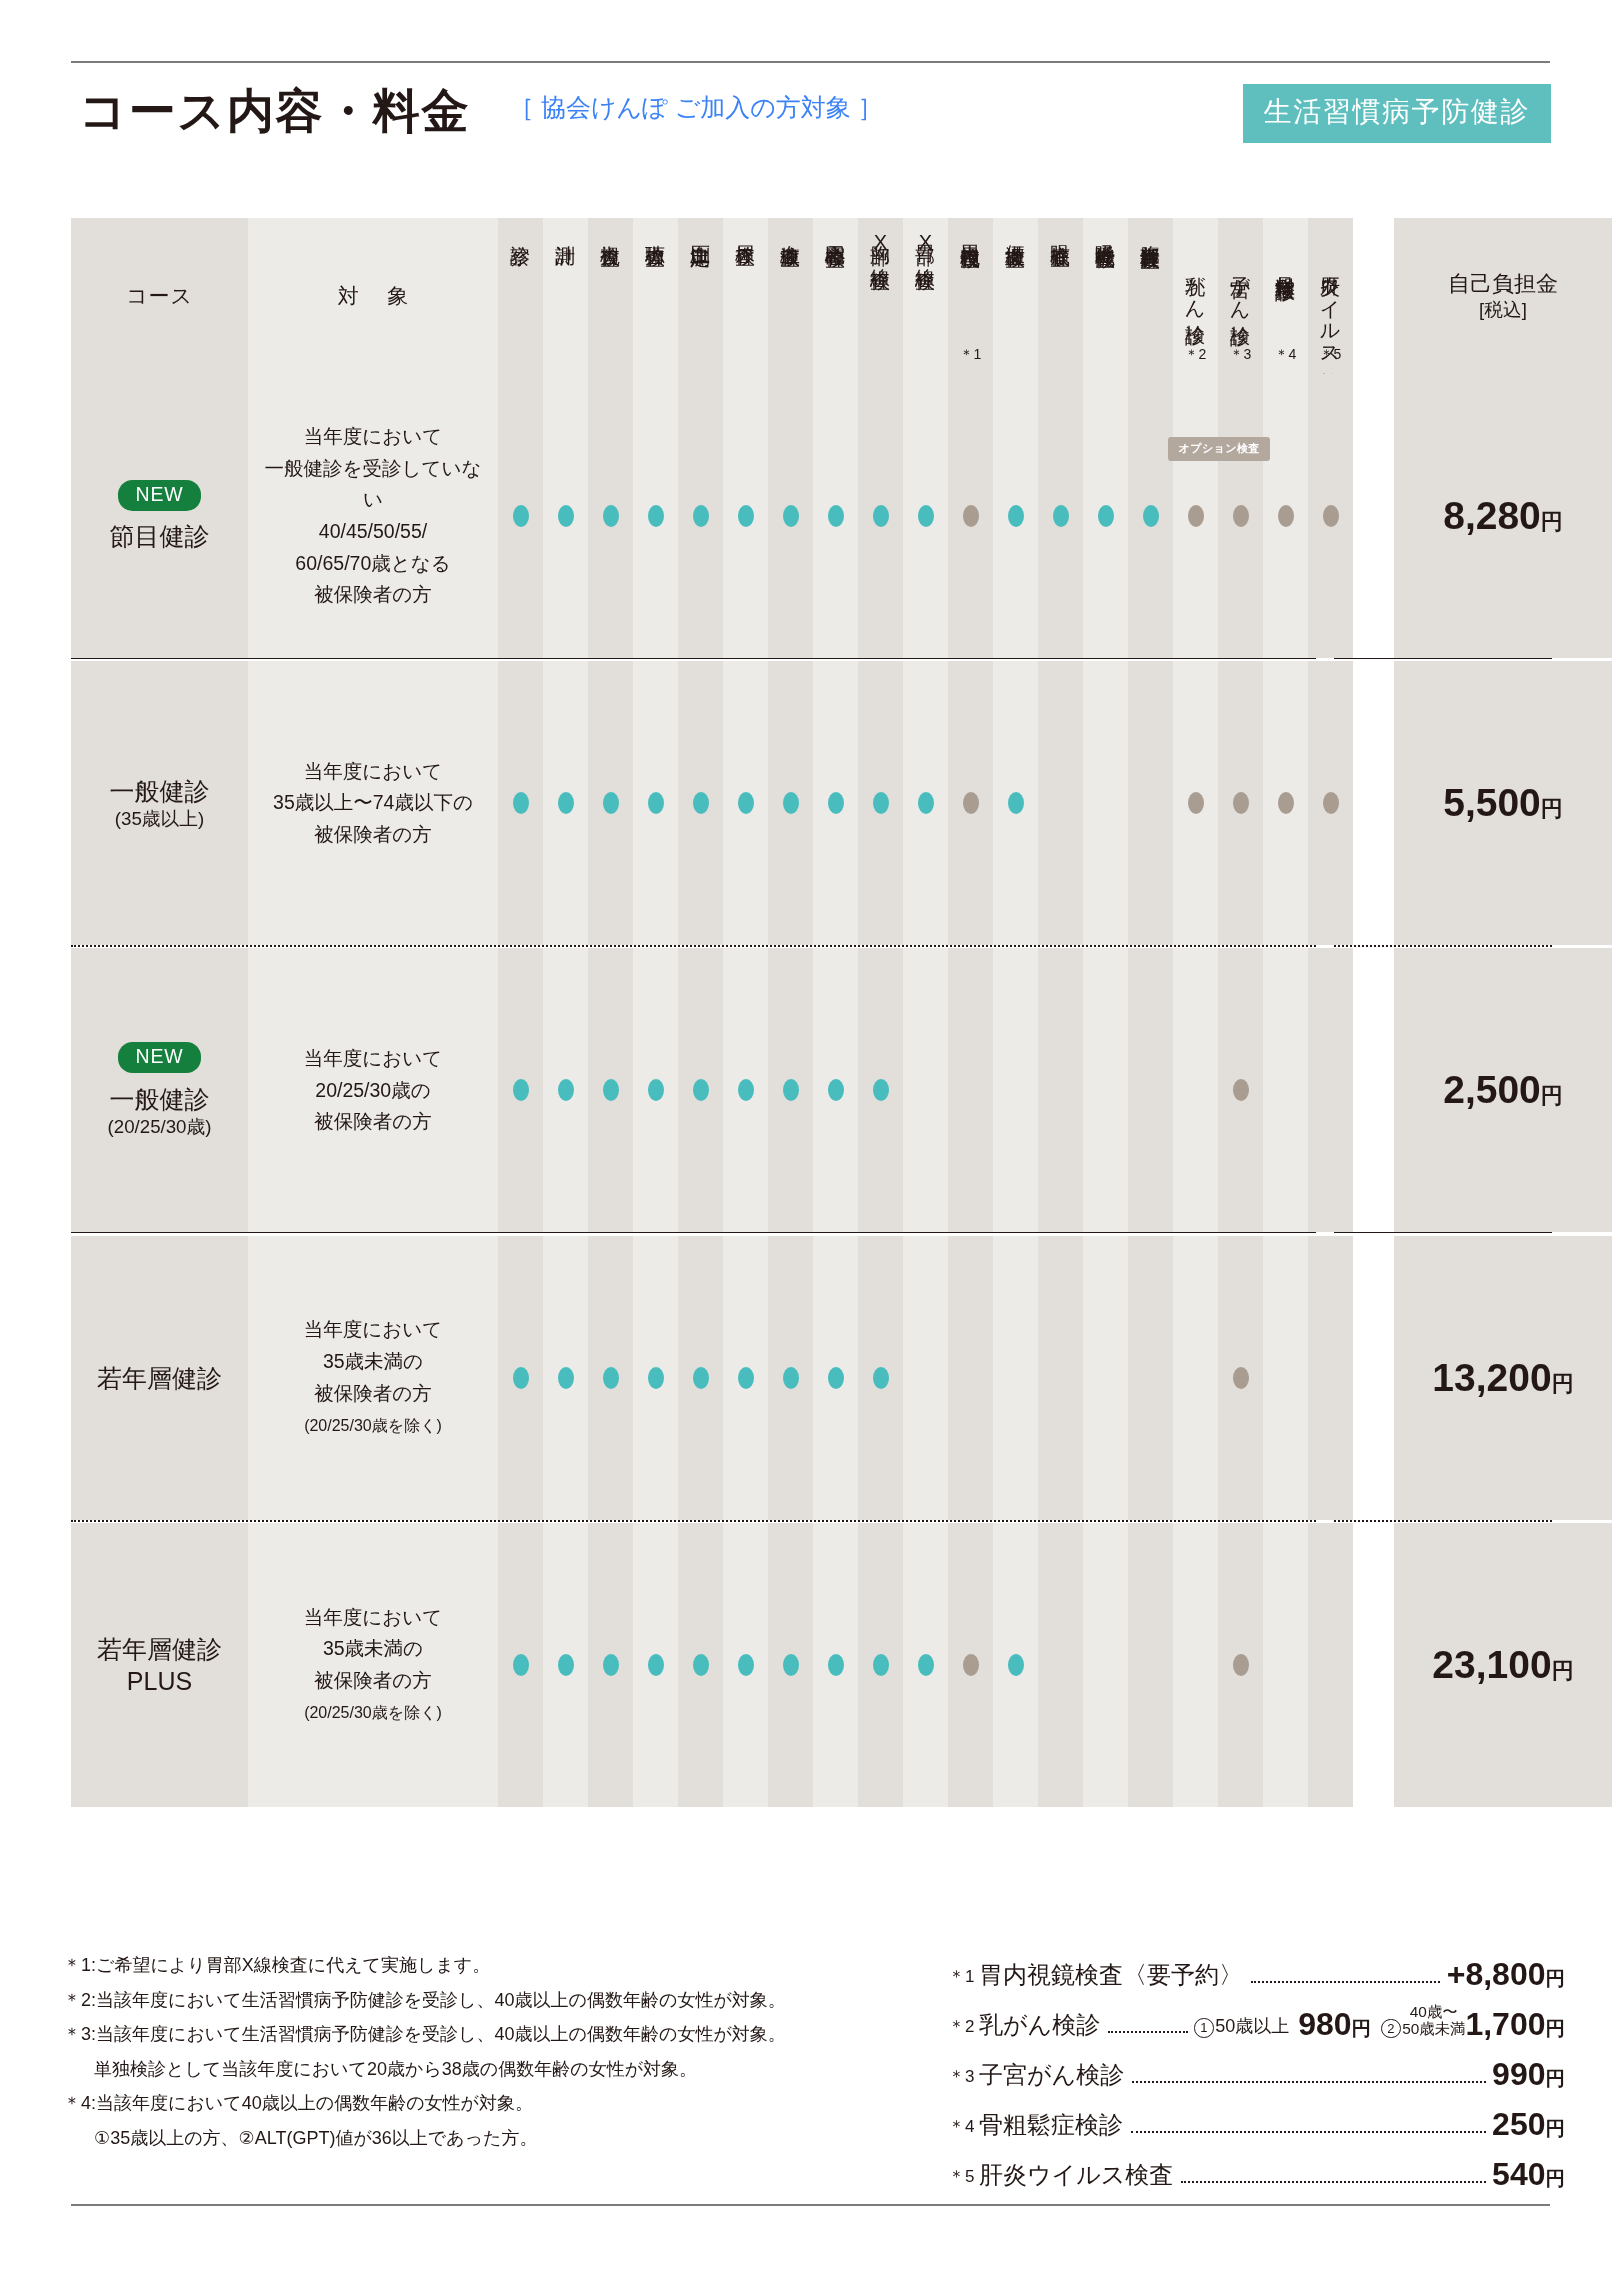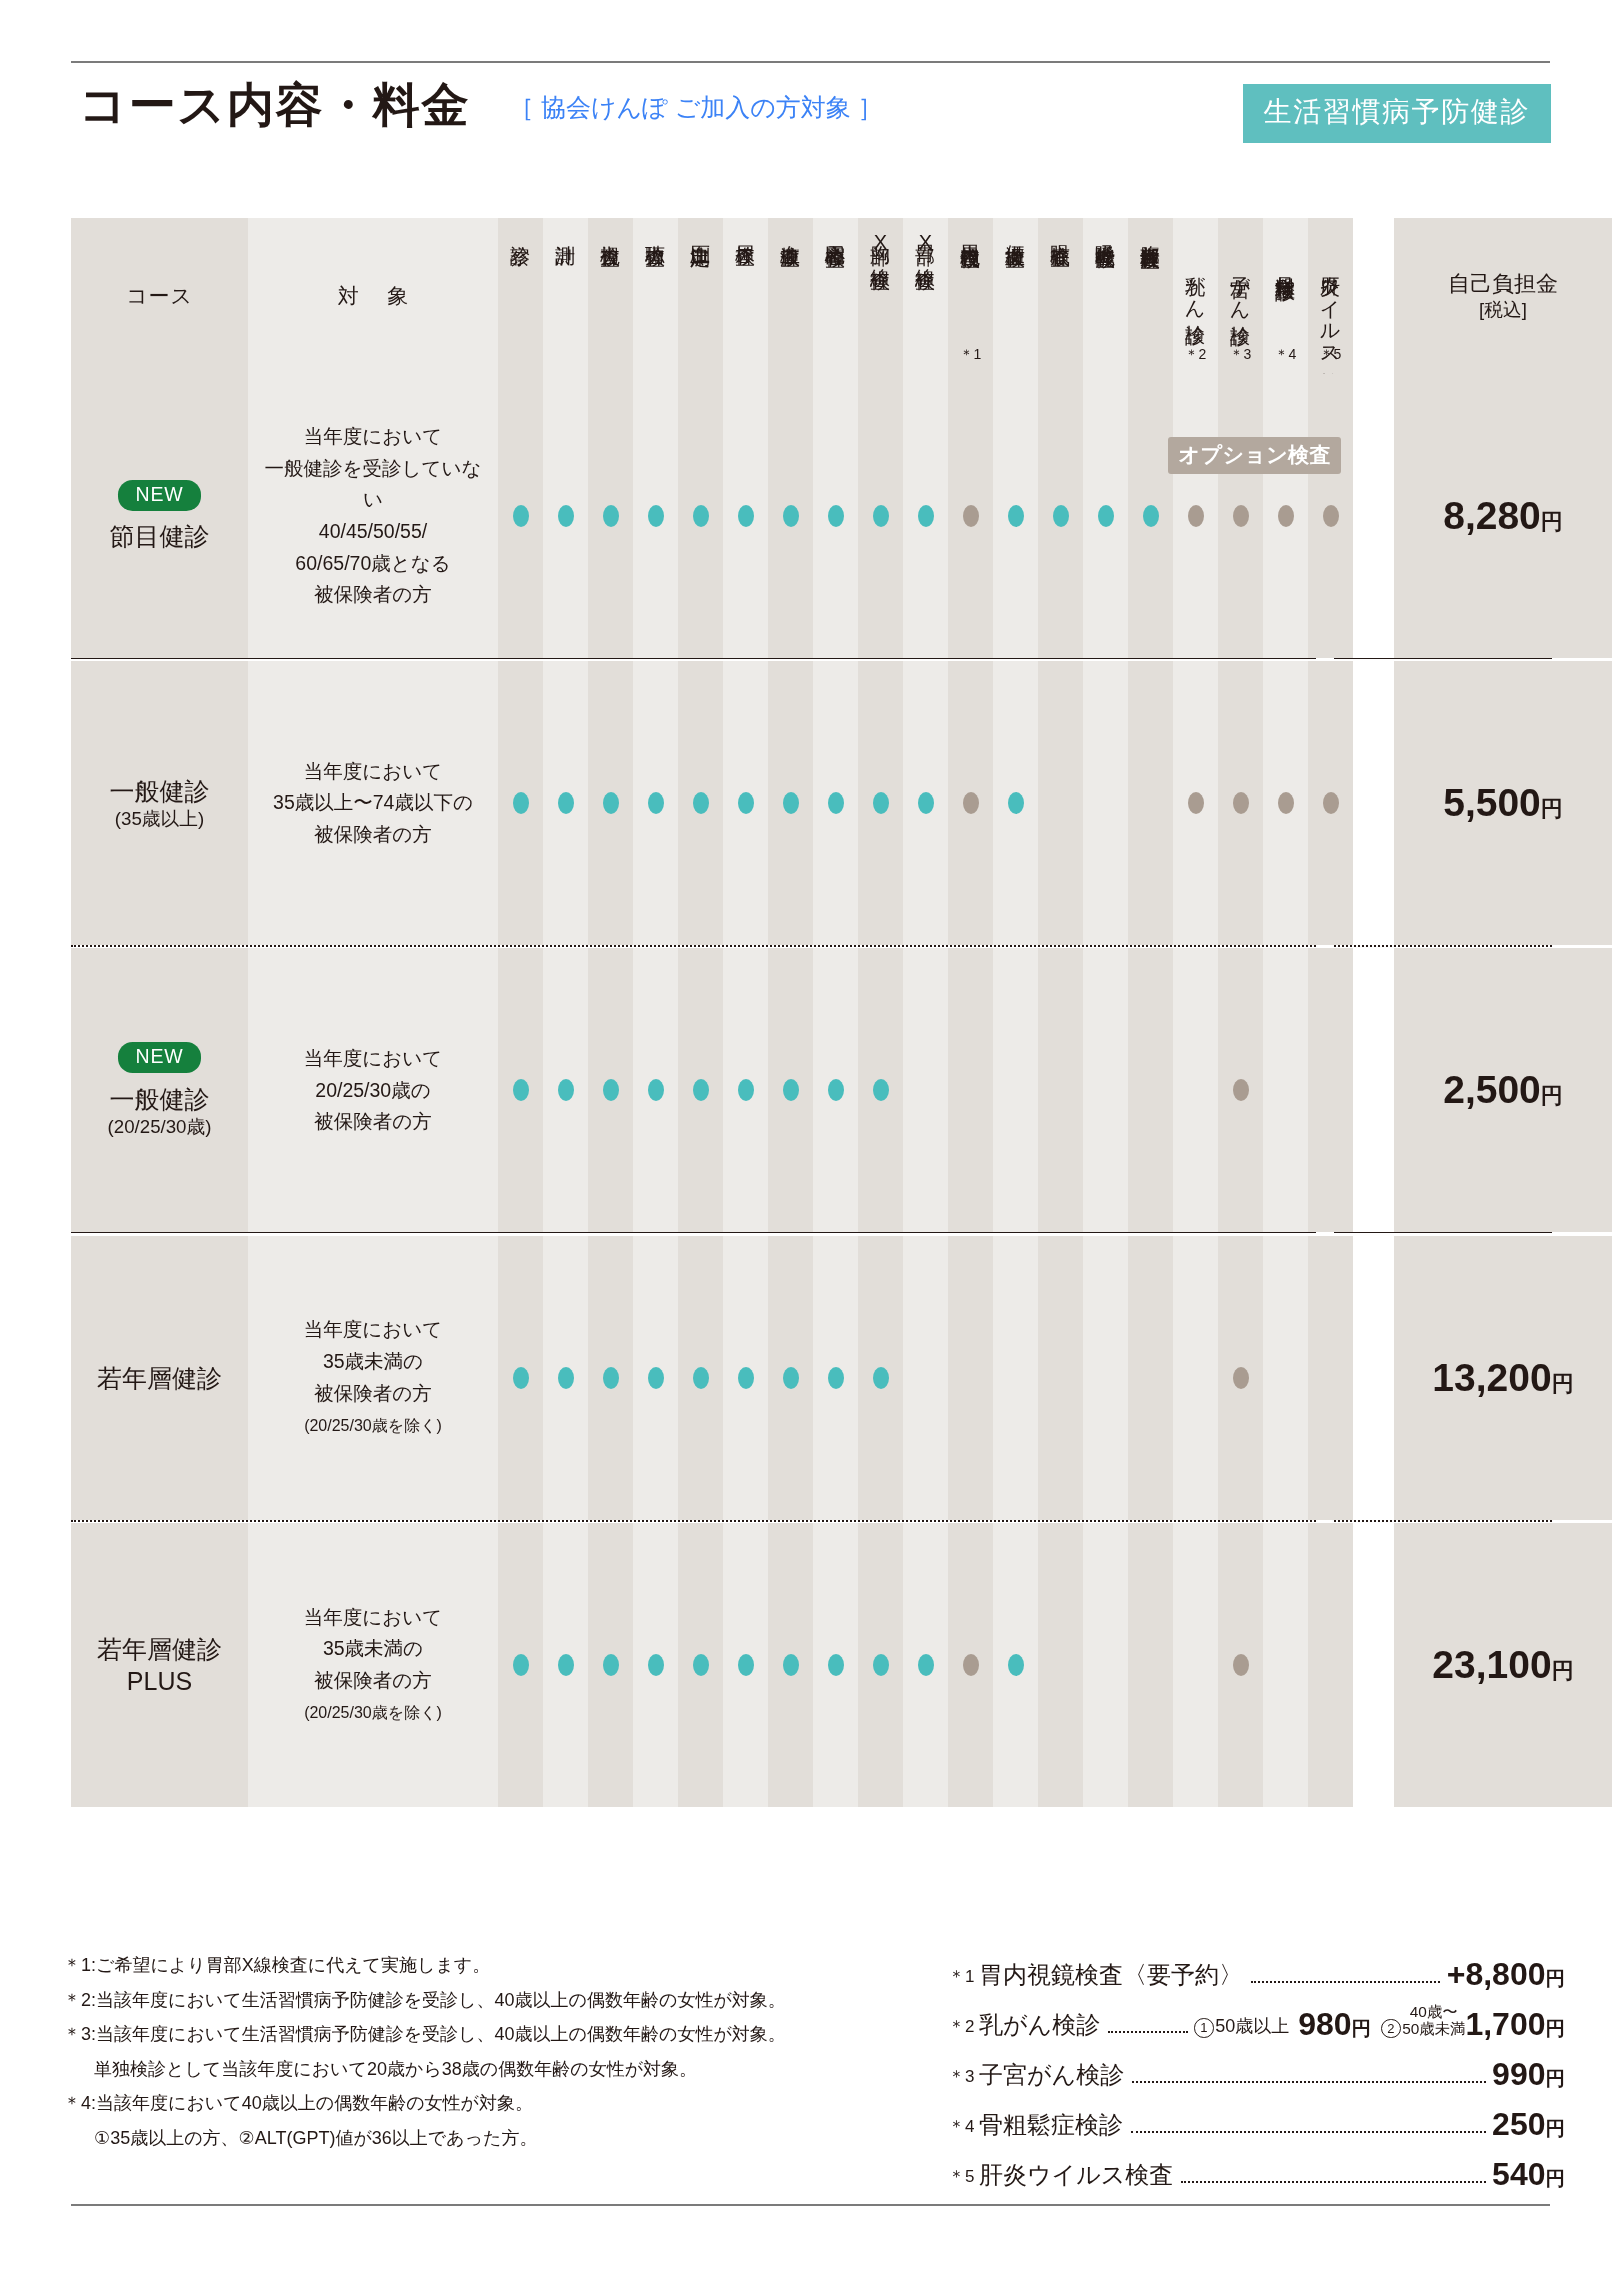--- a/index.html
+++ b/index.html
@@ -12,21 +12,21 @@
   }
   .page { position: relative; width: 1623px; height: 2273px; }
 
   
   .rule-top { position: absolute; left: 71px; top: 61px; width: 1479px; height: 2.4px; background: #7b7b7b; }
   .rule-bottom { position: absolute; left: 71px; top: 2204px; width: 1479px; height: 2.4px; background: #7b7b7b; }
 
   
   .header { position: absolute; left: 71px; top: 78px; width: 1480px; height: 73px; }
   .title-main {
-    position: absolute; left: 8px; top: 0px;
+    position: absolute; left: 8px; top: 6px;
     font-size: 47px; font-weight: 700; letter-spacing: 1.6px;
     color: #231815; white-space: nowrap; line-height: 54px;
   }
   .title-sub {
     position: absolute; left: 438px; top: 11.4px;
     font-size: 25px; font-weight: 500; color: #3b82f6;
     white-space: nowrap; line-height: 36px;
   }
   .badge-head {
     position: absolute; right: 0px; top: 5.7px;
@@ -73,21 +73,21 @@
   }
   .vtxt.opt { padding-top: 32px; }
   .vnote {
     position: absolute; bottom: 9.7px; left: 0; right: 0;
     text-align: center; font-size: 14px; color: #231815;
   }
   
   .opt-pill {
     position: absolute; left: 1097px; top: 219px;
     background: #b3a89e; color: #ffffff;
-    font-size: 21px; font-weight: 700; letter-spacing: 0.4px;
+    font-size: 11px; font-weight: 700; letter-spacing: 0.4px;
     padding: 4px 10.6px 4.9px 10.6px; border-radius: 3px; white-space: nowrap;
     z-index: 4;
   }
 
   
   .drow { height: 284px; }
   .drow .c-course {
     display: flex; flex-direction: column;
     align-items: center; justify-content: center;
     text-align: center; padding: 0 6.5px;

